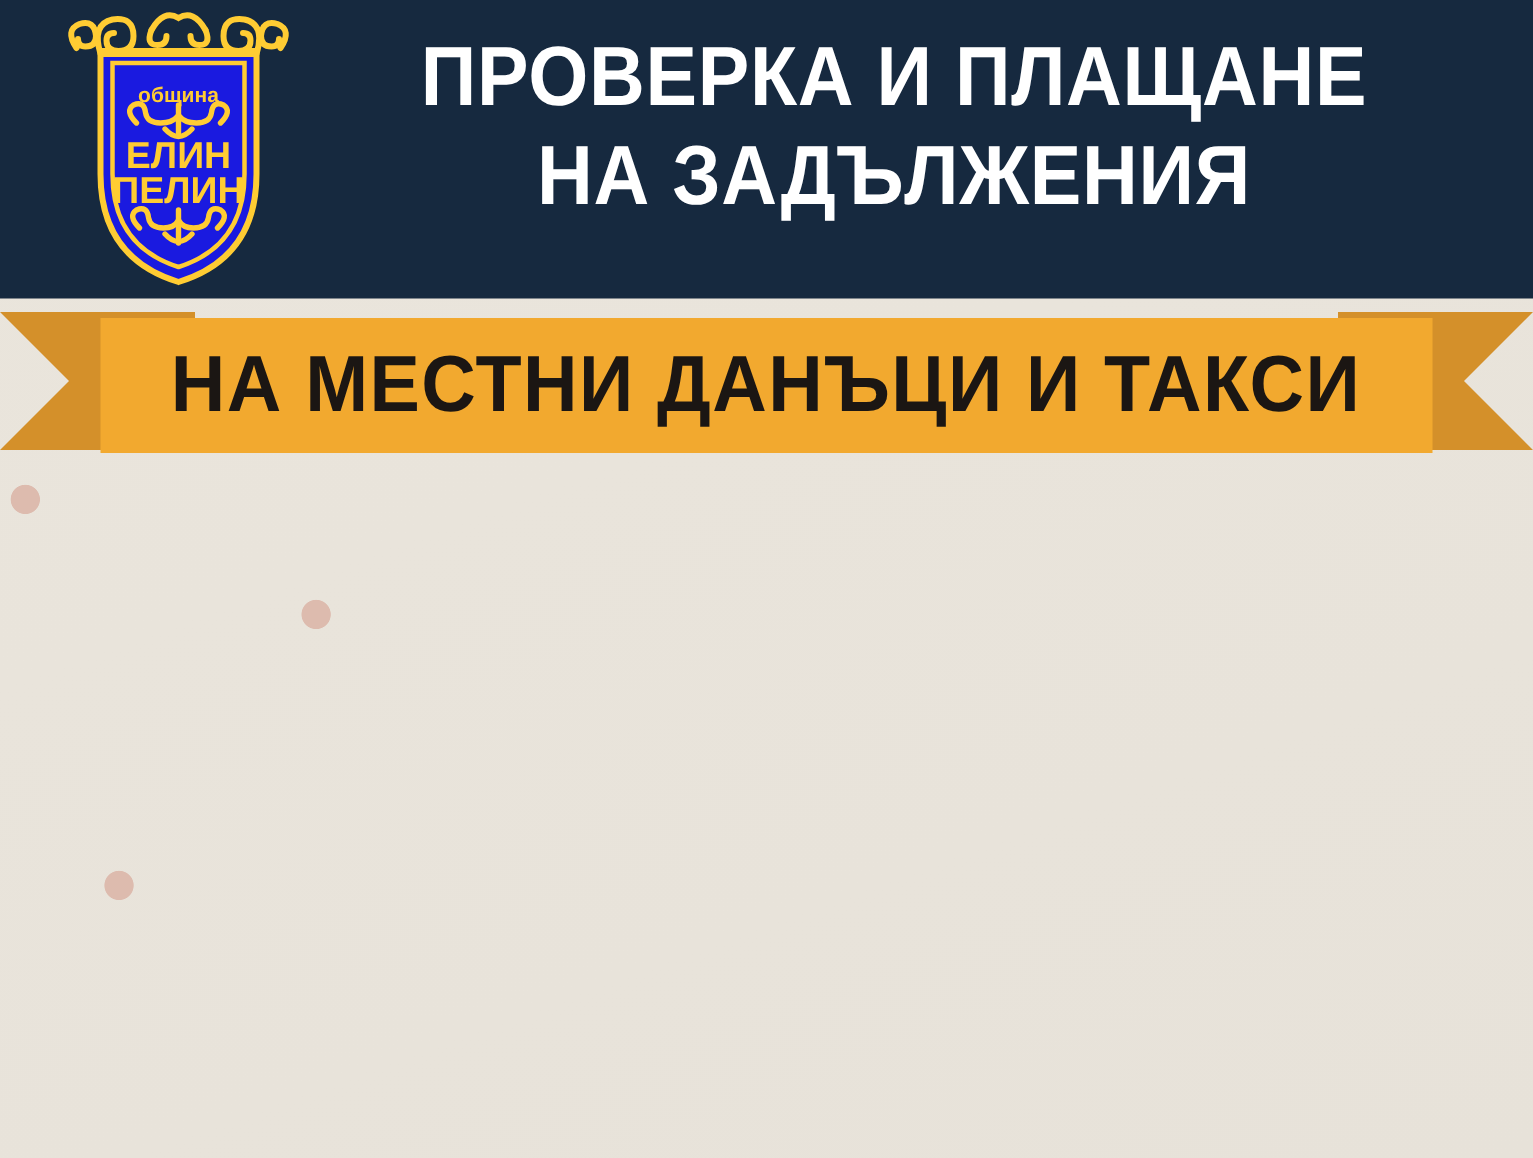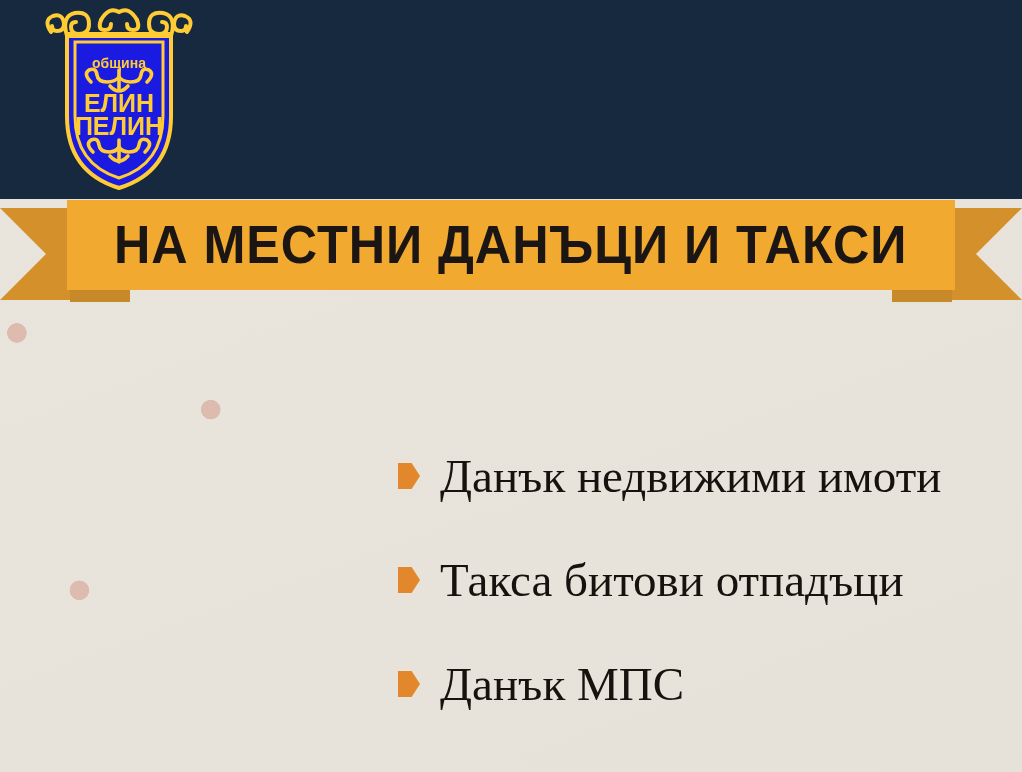--- a/index.html
+++ b/index.html
@@ -81,21 +81,21 @@
     width: 60px;
     height: 18px;
     background: #c8892a;
   }
   #tail-shadow-left  { left: 70px;  clip-path: polygon(0 0, 60px 0, 60px 18px, 0 18px); }
   #tail-shadow-right { right: 70px; clip-path: polygon(0 0, 60px 0, 60px 18px, 0 18px); }
 
   #ribbon-band {
     position: absolute;
     left: 67px;
-    top: 4px;
+    top: 16px;
     width: 888px;
     height: 90px;
     background: #f2a92f;
     display: flex;
     align-items: center;
     justify-content: center;
   }
   #ribbon-text {
     font-family: "Liberation Sans", sans-serif;
     font-weight: bold;
@@ -215,20 +215,24 @@
           <path d="M80 136 L80 158"></path>
           <path d="M71 152 Q80 162 89 152"></path>
         </g>
 
         <text x="80" y="64" text-anchor="middle" fill="#ffcc33" font-family="Liberation Sans, sans-serif" font-size="14" font-weight="bold">община</text>
         <text x="80" y="108" text-anchor="middle" fill="#ffcc33" font-family="Liberation Sans, sans-serif" font-size="25" font-weight="bold">ЕЛИН</text>
         <text x="80" y="131" text-anchor="middle" fill="#ffcc33" font-family="Liberation Sans, sans-serif" font-size="25" font-weight="bold">ПЕЛИН</text>
       </svg>
     </div>
 
+    <div id="header-titles">
+      <span class="h-line">ПРОВЕРКА И ПЛАЩАНЕ</span>
+      <span class="h-line">НА ЗАДЪЛЖЕНИЯ</span>
+    </div>
   </div>
 
   <div id="ribbon">
     <div id="tail-left" class="tail"></div>
     <div id="tail-right" class="tail"></div>
     <div id="tail-shadow-left" class="tail-shadow"></div>
     <div id="tail-shadow-right" class="tail-shadow"></div>
     <div id="ribbon-band">
       <span id="ribbon-text">НА МЕСТНИ ДАНЪЦИ И ТАКСИ</span>
     </div>
@@ -271,32 +275,14 @@
         <circle cx="89" cy="56" r="9"></circle>
         <rect x="45" y="48" width="28" height="16" rx="3"></rect>
         <rect x="0" y="28" width="16" height="10" rx="4"></rect>
         <rect x="102" y="28" width="16" height="10" rx="4"></rect>
         <path d="M20 75 L20 86 Q20 89 24 89 L34 89 Q38 89 38 86 L38 75"></path>
         <path d="M80 75 L80 86 Q80 89 84 89 L94 89 Q98 89 98 86 L98 75"></path>
       </svg>
     </div>
   </div>
 
-  <div id="bullet-list">
-
-    <div class="bullet-row">
-      <span class="bullet-marker"></span>
-      <span class="bullet-label">Данък недвижими имоти</span>
-    </div>
-
-    <div class="bullet-row">
-      <span class="bullet-marker"></span>
-      <span class="bullet-label">Такса битови отпадъци</span>
-    </div>
-
-    <div class="bullet-row">
-      <span class="bullet-marker"></span>
-      <span class="bullet-label">Данък МПС</span>
-    </div>
-
-  </div>
 
 </div>
 
 </body></html>

